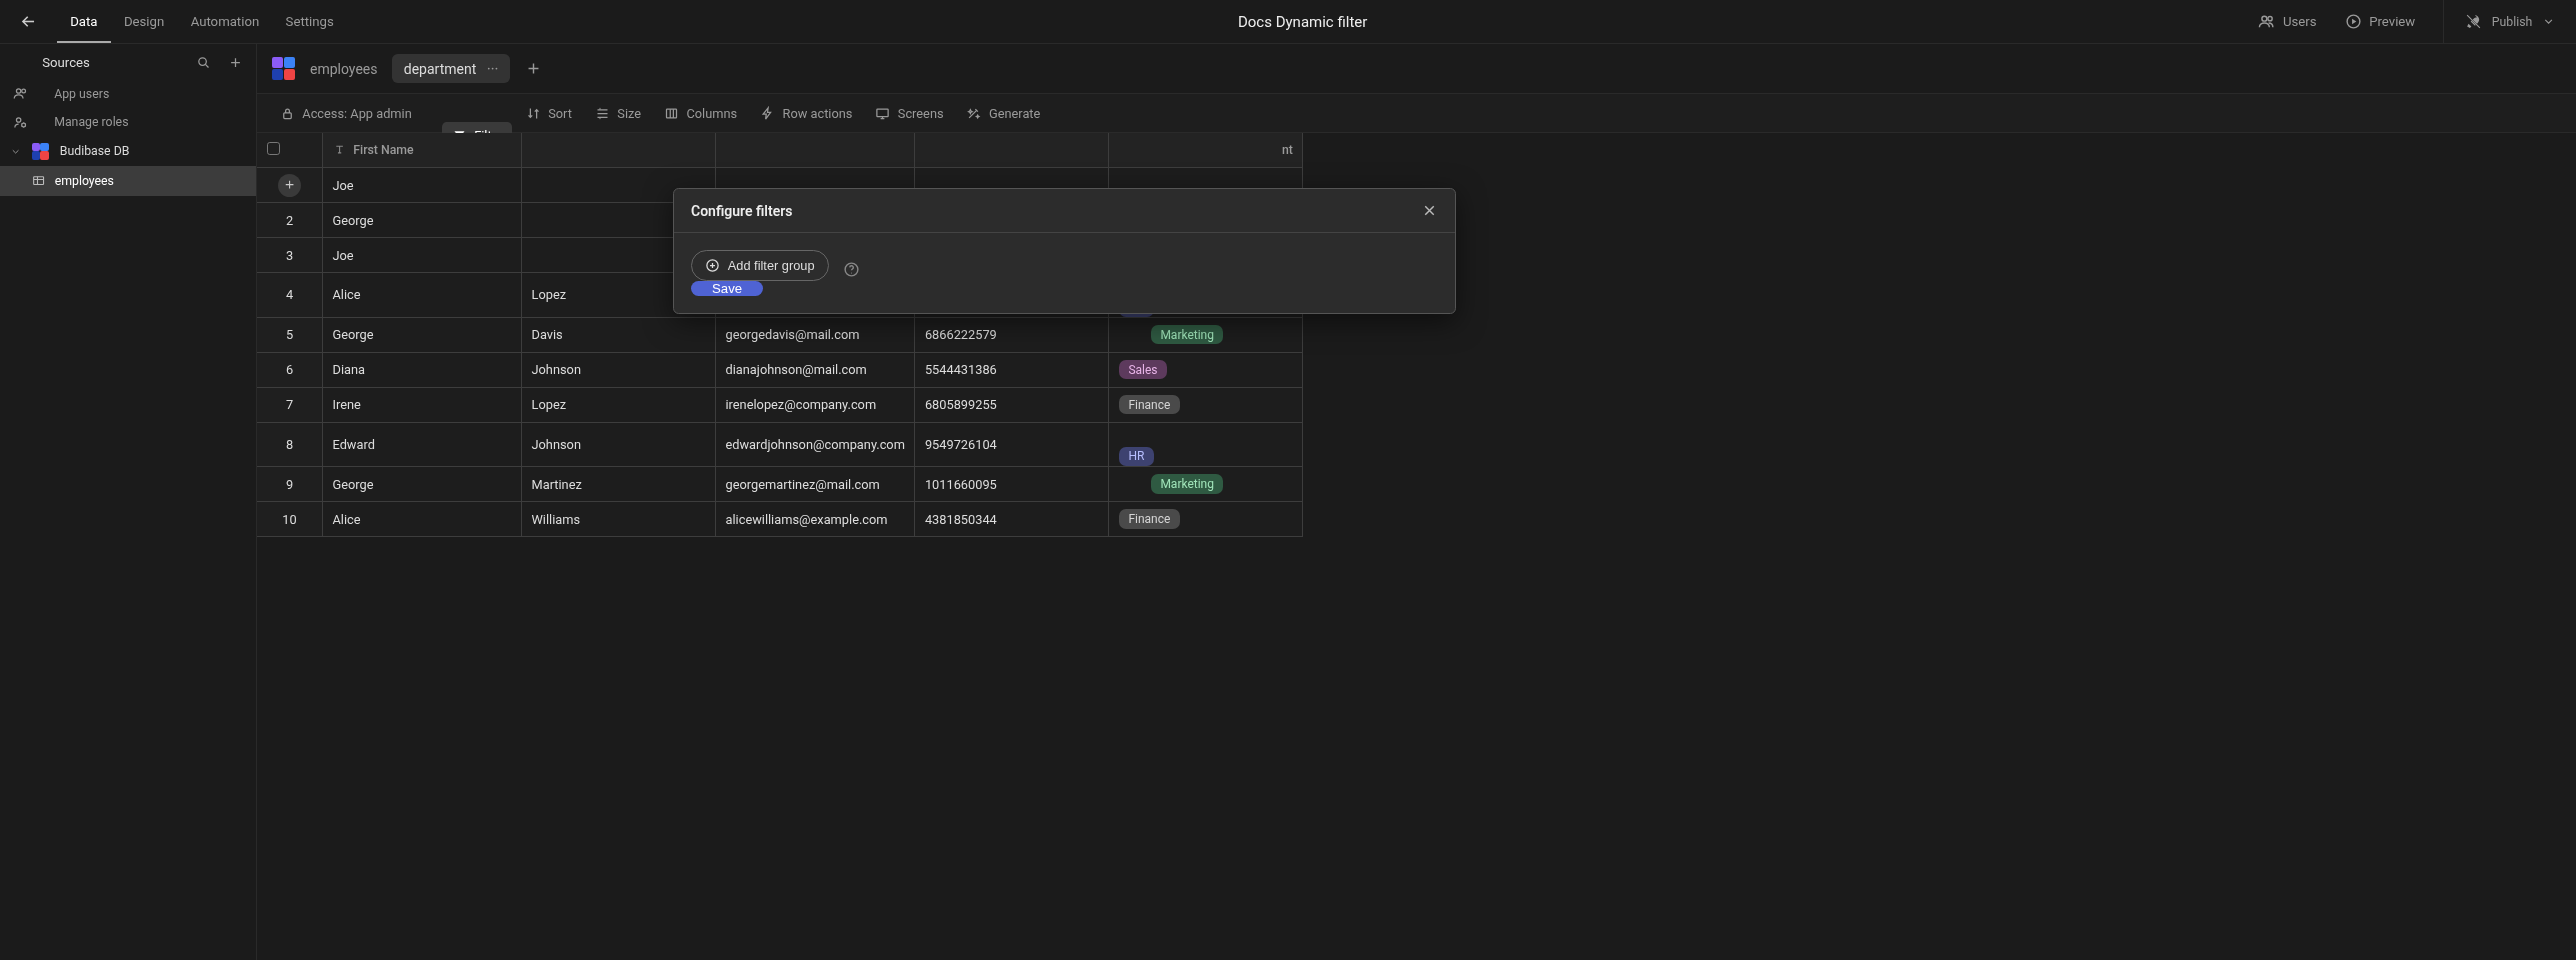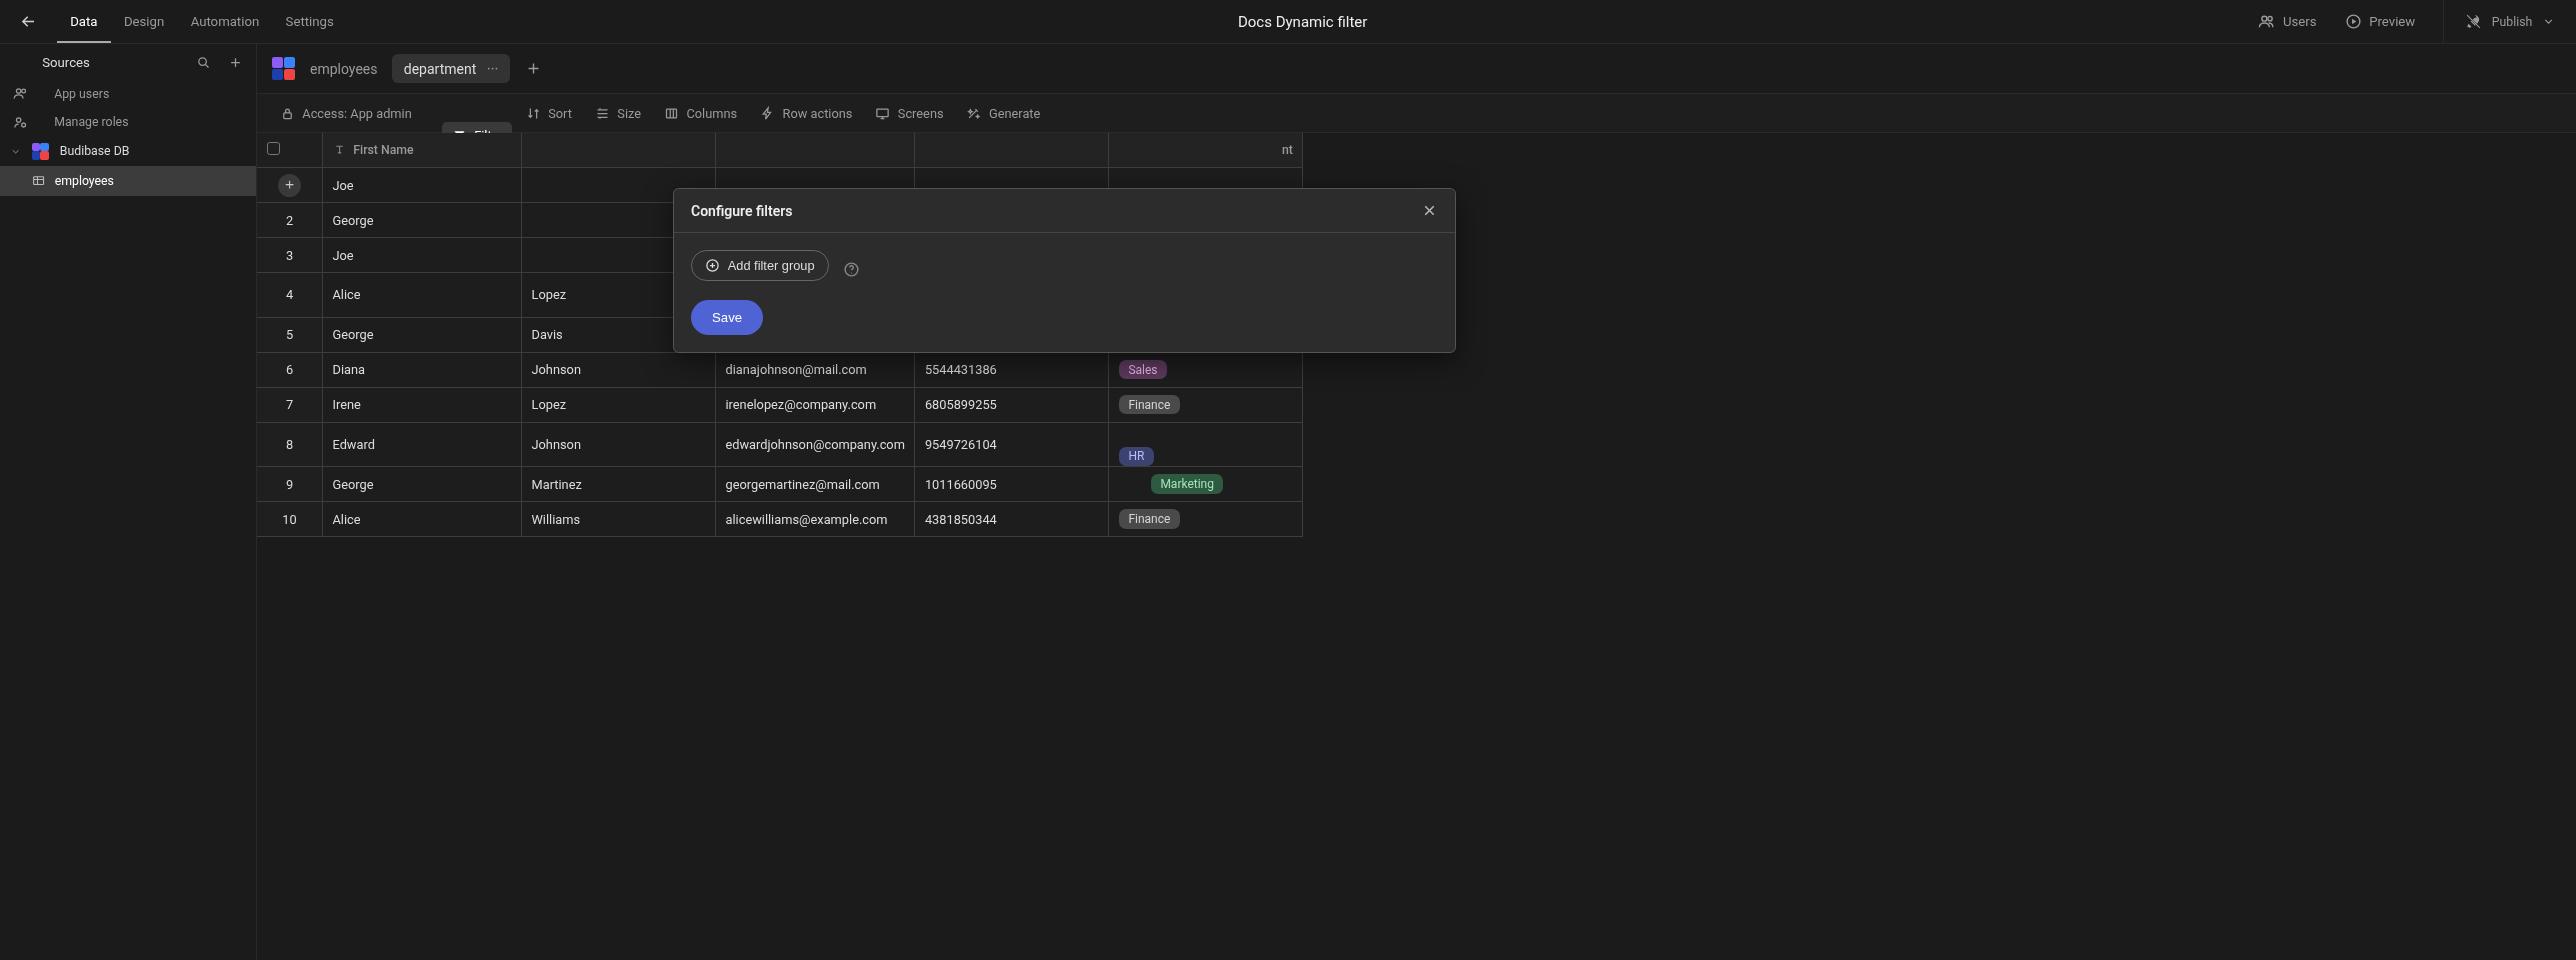--- a/index.html
+++ b/index.html
@@ -91,21 +91,21 @@
   .badge.finance{background:#4a4a4a;color:#d5d5d5;}
 
   
   .popover{position:absolute;left:416px;top:144px;width:783px;background:var(--popover-bg);border:0.9px solid #555;border-radius:5.7px;box-shadow:0 7.6px 28px rgba(0,0,0,.5);z-index:50;}
   .pop-hdr{display:flex;align-items:center;justify-content:space-between;padding:13.2px 17px;border-bottom:0.9px solid #444;}
   .pop-hdr .t{font-size:14px;color:#eee;font-weight:600;}
   .pop-hdr .x{color:#bbb;cursor:pointer;}
   .pop-body{padding:17px;}
   .afg-btn{display:inline-flex;align-items:center;gap:7.6px;border:0.9px solid #666;border-radius:17px;padding:6.6px 13.2px;color:#ddd;cursor:pointer;font-size:12.8px;background:transparent;}
   .help-ico{display:inline-flex;margin-left:11.3px;color:#888;vertical-align:middle;}
-  .save-btn{margin-top:19px;background:var(--accent-bright);color:#fff;border:none;border-radius:19px;padding:10px 21px;font-size:13.2px;cursor:pointer;}
+  .save-btn{background:var(--accent-bright);color:#fff;border:none;border-radius:19px;padding:0 21px;font-size:13.2px;cursor:pointer;}
 
   svg{display:block;}
 </style>
 </head>
 <body>
 
 <div class="topbar">
   <div class="topbar-left">
     <div class="back-btn">
       <svg viewBox="0 0 24 24" width="19" height="19" fill="none" stroke="currentColor" stroke-width="2">

